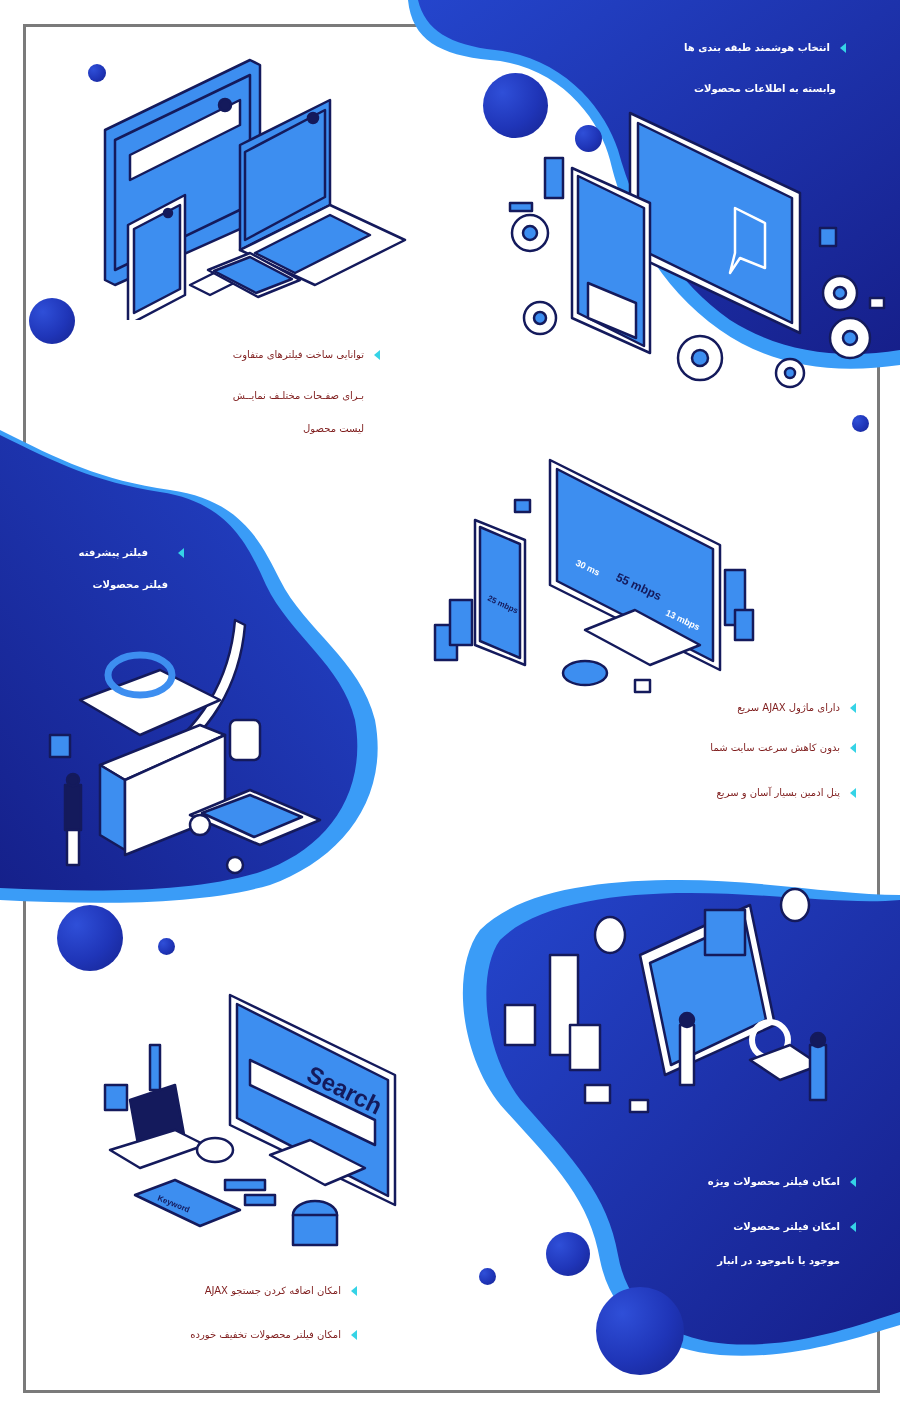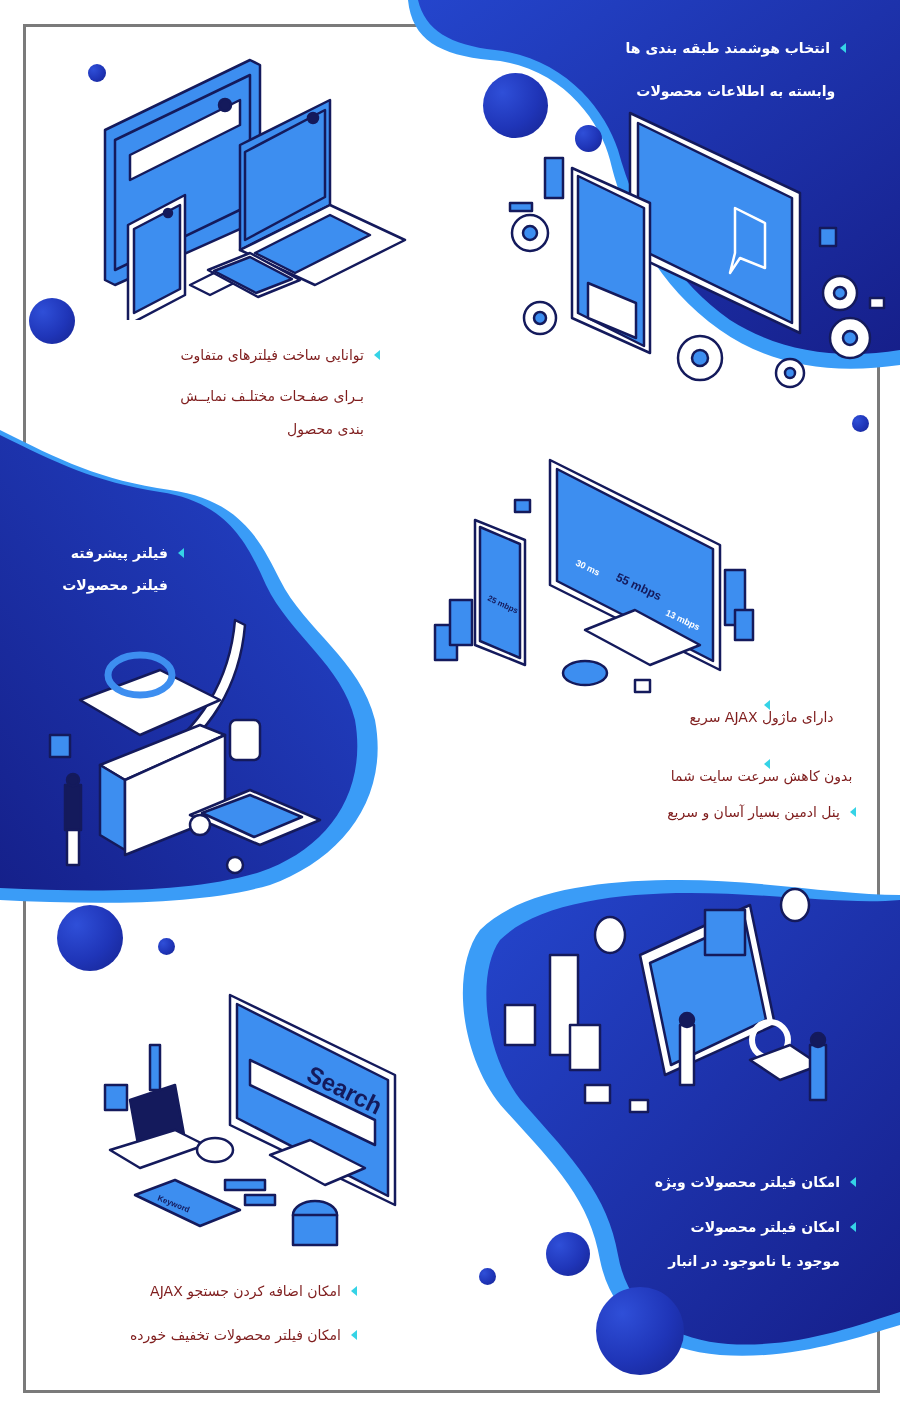--- a/index.html
+++ b/index.html
@@ -12,21 +12,21 @@
     }
 
     .blobs { position: absolute; left: 0; top: 0; width: 900px; height: 1414px; z-index: 2; }
 
     .dot { position: absolute; border-radius: 50%;
       background: radial-gradient(circle at 30% 30%, #2f4fd8 0%, #1f35b8 55%, #16238f 100%);
       z-index: 3; }
 
     .text-block { position: absolute; z-index: 5; direction: rtl; text-align: right; }
     .text-line { display: flex; align-items: center; justify-content: flex-start; flex-direction: row;
-      font-size: 14px; line-height: 1; white-space: nowrap; font-weight: bold; }
+      font-size: 10px; line-height: 1; white-space: nowrap; font-weight: bold; }
     .text-line.light { color: #ffffff; }
     .text-line.dark { color: #7f1d1d; font-weight: normal; }
     .bullet { display: inline-block; width: 0; height: 0;
       border-top: 5px solid transparent; border-bottom: 5px solid transparent;
       border-right: 6px solid #35d3e6; margin-left: 10px; flex-shrink: 0; }
     .bullet.spacer { border-right-color: transparent; }
 
     .illus { position: absolute; z-index: 4; }
   </style>
 </head>
@@ -220,41 +220,41 @@
   <div class="text-line dark" style="height:16px;">
     <span class="bullet"></span>
     <span>توانایی ساخت فیلترهای متفاوت</span>
   </div>
   <div class="text-line dark" style="height:16px;margin-top:25px;">
     <span class="bullet spacer"></span>
     <span>بـرای صفـحات مختلـف نمایــش</span>
   </div>
   <div class="text-line dark" style="height:16px;margin-top:17px;">
     <span class="bullet spacer"></span>
-    <span>بندی محصول</span>
+    <span>لیست محصول</span>
   </div>
 </div>
 
 <div class="text-block" style="right:716px;top:545px;">
-  <div class="text-line light" style="height:16px;">
+  <div class="text-line light" style="height:16px;gap:20px;">
     <span class="bullet"></span>
     <span>فیلتر پیشرفته</span>
   </div>
   <div class="text-line light" style="height:16px;margin-top:16px;">
     <span class="bullet spacer"></span>
     <span>فیلتر محصولات</span>
   </div>
 </div>
 
 <div class="text-block" style="right:44px;top:700px;">
-  <div class="text-line dark" style="height:16px;flex-direction:column;">
+  <div class="text-line dark" style="height:16px;">
     <span class="bullet"></span>
     <span>دارای ماژول AJAX سریع</span>
   </div>
-  <div class="text-line dark" style="height:16px;margin-top:43px;flex-direction:column;">
+  <div class="text-line dark" style="height:16px;margin-top:24px;">
     <span class="bullet"></span>
     <span>بدون کاهش سرعت سایت شما</span>
   </div>
   <div class="text-line dark" style="height:16px;margin-top:29px;">
     <span class="bullet"></span>
     <span>پنل ادمین بسیار آسان و سریع</span>
   </div>
 </div>
 
 <div class="text-block" style="right:44px;top:1174px;">

